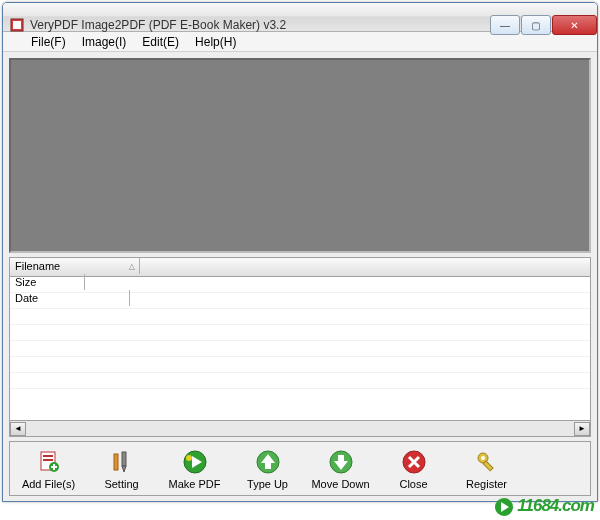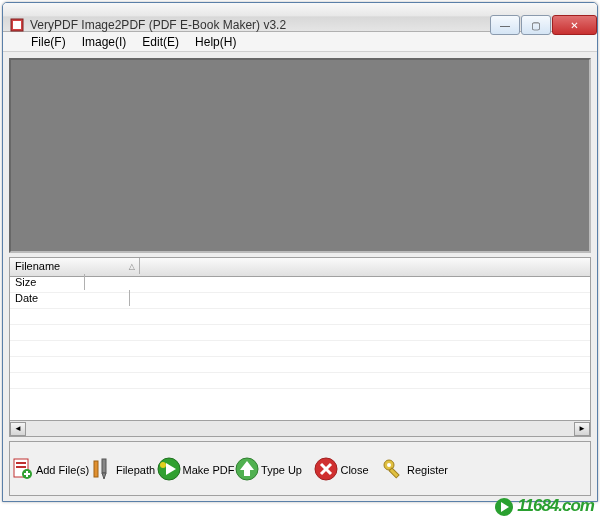--- a/index.html
+++ b/index.html
@@ -25,21 +25,21 @@
 .list-header { display: flex; background: linear-gradient(to bottom, #fafafa, #e0e0e0); border: 1px solid #a0a0a0; height: 20px; flex-direction: column; }
 .list-header .col { border-right: 1px solid #b0b0b0; padding: 2px 5px; font-size: 11px; color: #000; position: relative; }
 .sort-arrow { position: absolute; right: 4px; top: 4px; font-size: 8px; color: #888; }
 .list-body { flex: 1; background: #fff; border: 1px solid #a0a0a0; border-top: none; overflow: hidden; }
 .list-row { height: 16px; border-bottom: 1px solid #f0f0f0; }
 .hscroll { height: 16px; background: #e8e8e8; border: 1px solid #a0a0a0; border-top: none; display: flex; align-items: center; }
 .scroll-btn { width: 16px; height: 14px; background: linear-gradient(to bottom,#f5f5f5,#d5d5d5); border: 1px solid #999; font-size: 8px; display: flex; align-items: center; justify-content: center; cursor: pointer; }
 .scroll-track { flex: 1; }
 
 .toolbar { height: 55px; border: 1px solid #a0a0a0; background: #f0f0f0; display: flex; align-items: center; padding: 2px; margin-top: 4px; overflow: hidden; }
-.tool-btn { width: 73px; height: 50px; display: flex; flex-direction: row; align-items: center; justify-content: center; cursor: pointer; border: 1px solid transparent; }
+.tool-btn { width: 73px; height: 50px; display: flex; flex-direction: column; align-items: center; justify-content: center; cursor: pointer; border: 1px solid transparent; }
 .tool-btn .ico { width: 28px; height: 28px; display: flex; align-items: center; justify-content: center; }
 .tool-btn .lbl { font-size: 11px; color: #000; margin-top: 2px; white-space: nowrap; }
 
 .watermark { position: absolute; right: 6px; bottom: 2px; font-size: 17px; font-weight: bold; font-style: italic; color: #2aa030; letter-spacing: -1px; }
 .watermark svg { vertical-align: middle; margin-right: 2px; }
 </style>
 </head>
 <body>
 
 <div class="window">
@@ -109,40 +109,49 @@
         <span class="lbl">Add File(s)</span>
       </div>
       <div class="tool-btn">
         <span class="ico">
           <svg width="28" height="28">
               <rect x="6" y="6" width="4" height="16" fill="#e09030" stroke="#a06010"></rect>
               <rect x="14" y="4" width="4" height="14" fill="#888" stroke="#555"></rect>
               <polygon points="14,18 18,18 16,24" fill="#888" stroke="#555"></polygon>
             </svg>
         </span>
-        <span class="lbl">Filepath</span>
+        <span class="lbl">Setting</span>
       </div>
       <div class="tool-btn">
         <span class="ico">
           <svg width="28" height="28">
               <circle cx="14" cy="14" r="11" fill="#30a030" stroke="#207020"></circle>
               <polygon points="11,8 11,20 21,14" fill="#fff"></polygon>
               <circle cx="8" cy="10" r="3" fill="#e0d020"></circle>
             </svg>
         </span>
         <span class="lbl">Make PDF</span>
       </div>
       <div class="tool-btn">
         <span class="ico">
           <svg width="28" height="28">
               <circle cx="14" cy="14" r="11" fill="#50b050" stroke="#308030"></circle>
               <polygon points="14,6 21,15 17,15 17,21 11,21 11,15 7,15" fill="#fff"></polygon>
             </svg>
         </span>
         <span class="lbl">Type Up</span>
+      </div>
+      <div class="tool-btn">
+        <span class="ico">
+          <svg width="28" height="28">
+              <circle cx="14" cy="14" r="11" fill="#50b050" stroke="#308030"></circle>
+              <polygon points="14,22 21,13 17,13 17,7 11,7 11,13 7,13" fill="#fff"></polygon>
+            </svg>
+        </span>
+        <span class="lbl">Move Down</span>
       </div>
       <div class="tool-btn">
         <span class="ico">
           <svg width="28" height="28">
               <circle cx="14" cy="14" r="11" fill="#d03030" stroke="#a02020"></circle>
               <path d="M9 9 L19 19 M19 9 L9 19" stroke="#fff" stroke-width="3"></path>
             </svg>
         </span>
         <span class="lbl">Close</span>
       </div>

